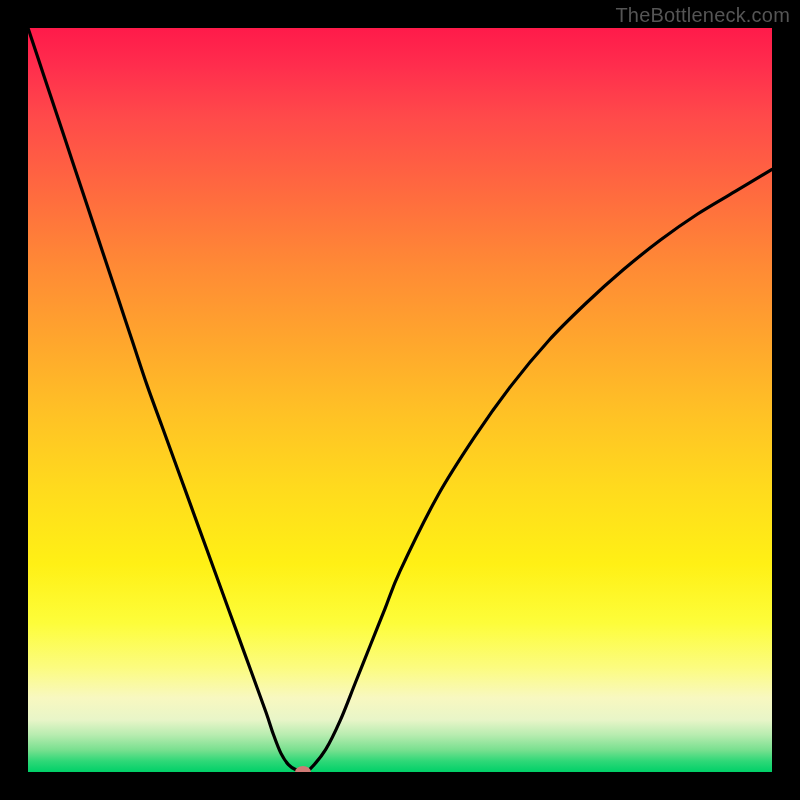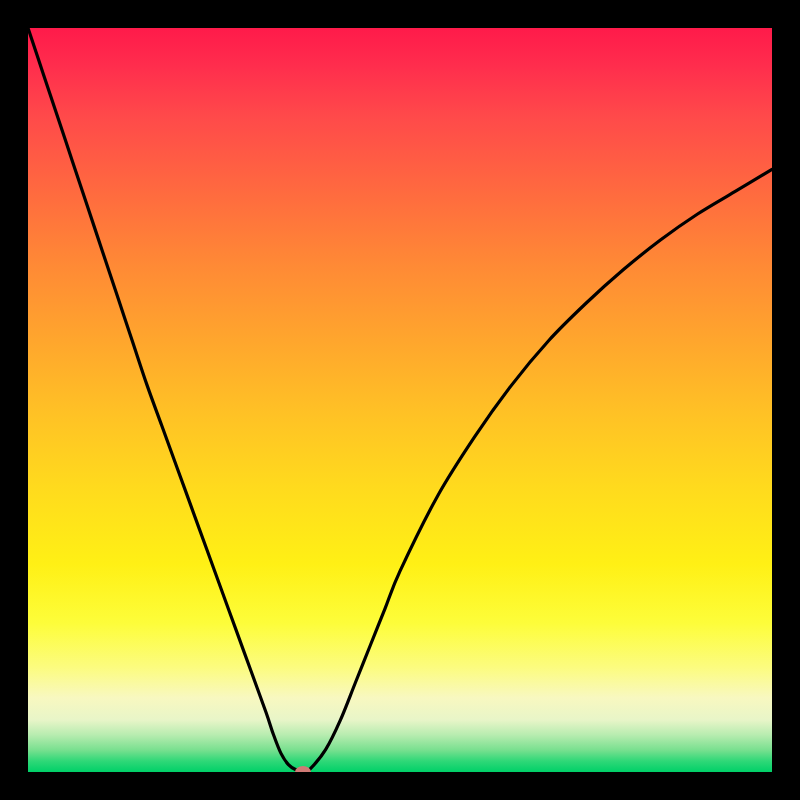--- a/index.html
+++ b/index.html
@@ -81,13 +81,14 @@
 <body>
 
 <div class="frame">
   <div class="plot-area">
     <div class="gradient-bg"></div>
     <svg class="curve-svg" viewBox="0 0 744 744" preserveAspectRatio="none">
       <path id="curve-path" fill="none" stroke="#000" stroke-width="3.2" stroke-linecap="round" stroke-linejoin="round" d="M 0 0 C 2.3808000000000002 7.142399999999998, 10.118400000000001 30.35519999999999, 14.88 44.639999999999986 C 19.6416 58.92479999999998, 24.998400000000004 74.99519999999995, 29.76 89.27999999999997 C 34.5216 103.56479999999999, 39.8784 119.63520000000008, 44.64 133.92000000000007 C 49.4016 148.20480000000006, 54.7584 164.27519999999996, 59.52 178.55999999999995 C 64.2816 192.84479999999994, 69.6384 208.91520000000003, 74.4 223.20000000000005 C 79.1616 237.48480000000006, 84.5184 253.55519999999999, 89.28 267.84 C 94.0416 282.1248, 99.39840000000001 298.1952, 104.16000000000001 312.48 C 108.92160000000001 326.76480000000004, 114.2784 343.4304, 119.04 357.12 C 123.80160000000001 370.8096, 129.1584 384.94559999999996, 133.92 398.03999999999996 C 138.68159999999997 411.13439999999997, 144.0384 425.86560000000003, 148.8 438.96000000000004 C 153.56160000000003 452.05440000000004, 158.91840000000002 466.7856, 163.68 479.88 C 168.4416 492.9744, 173.79840000000002 507.70559999999995, 178.56 520.8 C 183.3216 533.8943999999999, 188.67839999999998 548.6256000000001, 193.44 561.72 C 198.2016 574.8144, 203.55840000000003 589.5456, 208.32000000000002 602.64 C 213.0816 615.7343999999999, 218.4384 630.4656, 223.2 643.56 C 227.96159999999998 656.6543999999999, 234.5088 674.3616000000001, 238.08 684.48 C 241.65120000000002 694.5984, 243.13920000000002 700.2528, 245.52 706.8 C 247.9008 713.3471999999999, 250.57920000000001 720.6383999999999, 252.96 725.4 C 255.3408 730.1616, 258.01919999999996 733.94112, 260.4 736.56 C 262.7808 739.1788799999999, 265.45919999999995 740.5776000000001, 267.84 741.768 C 270.2208 742.9584, 272.89919999999995 744.23808, 275.28 744 C 277.6608 743.76192, 279.1488 743.8512, 282.72 740.28 C 286.29120000000006 736.7088, 292.83840000000004 729.4176, 297.6 721.68 C 302.3616 713.9423999999999, 307.7184 702.6336, 312.47999999999996 691.92 C 317.24159999999995 681.2063999999999, 322.5984 666.624, 327.36 654.72 C 332.1216 642.816, 337.4784 629.424, 342.24 617.52 C 347.0016 605.616, 352.3584 592.2239999999999, 357.12 580.3199999999999 C 361.8816 568.4159999999999, 363.6672 560.976, 372 543.12 C 380.3328 525.264, 397.29600000000005 490.14720000000005, 409.20000000000005 468.72 C 421.10400000000004 447.2928, 434.496 427.056, 446.4 409.2 C 458.304 391.344, 471.696 372.5952, 483.6 357.12 C 495.504 341.64480000000003, 508.89599999999996 325.5744, 520.8 312.48 C 532.704 299.3856, 546.096 286.5888, 558 275.28 C 569.904 263.97119999999995, 583.296 251.91839999999993, 595.2 241.79999999999995 C 607.104 231.68159999999997, 620.496 220.96800000000007, 632.4 212.04000000000008 C 644.304 203.11200000000008, 657.696 193.73760000000001, 669.6 186 C 681.504 178.26239999999999, 694.896 170.82239999999996, 706.8 163.67999999999995 C 718.704 156.53759999999994, 738.048 144.9312, 744 141.36"></path>
     </svg>
     <div class="marker" id="marker" style="left: 275.28px; top: 744px;"></div>
   </div>
+  <div class="watermark">TheBottleneck.com</div>
 </div>
 
 </body></html>

